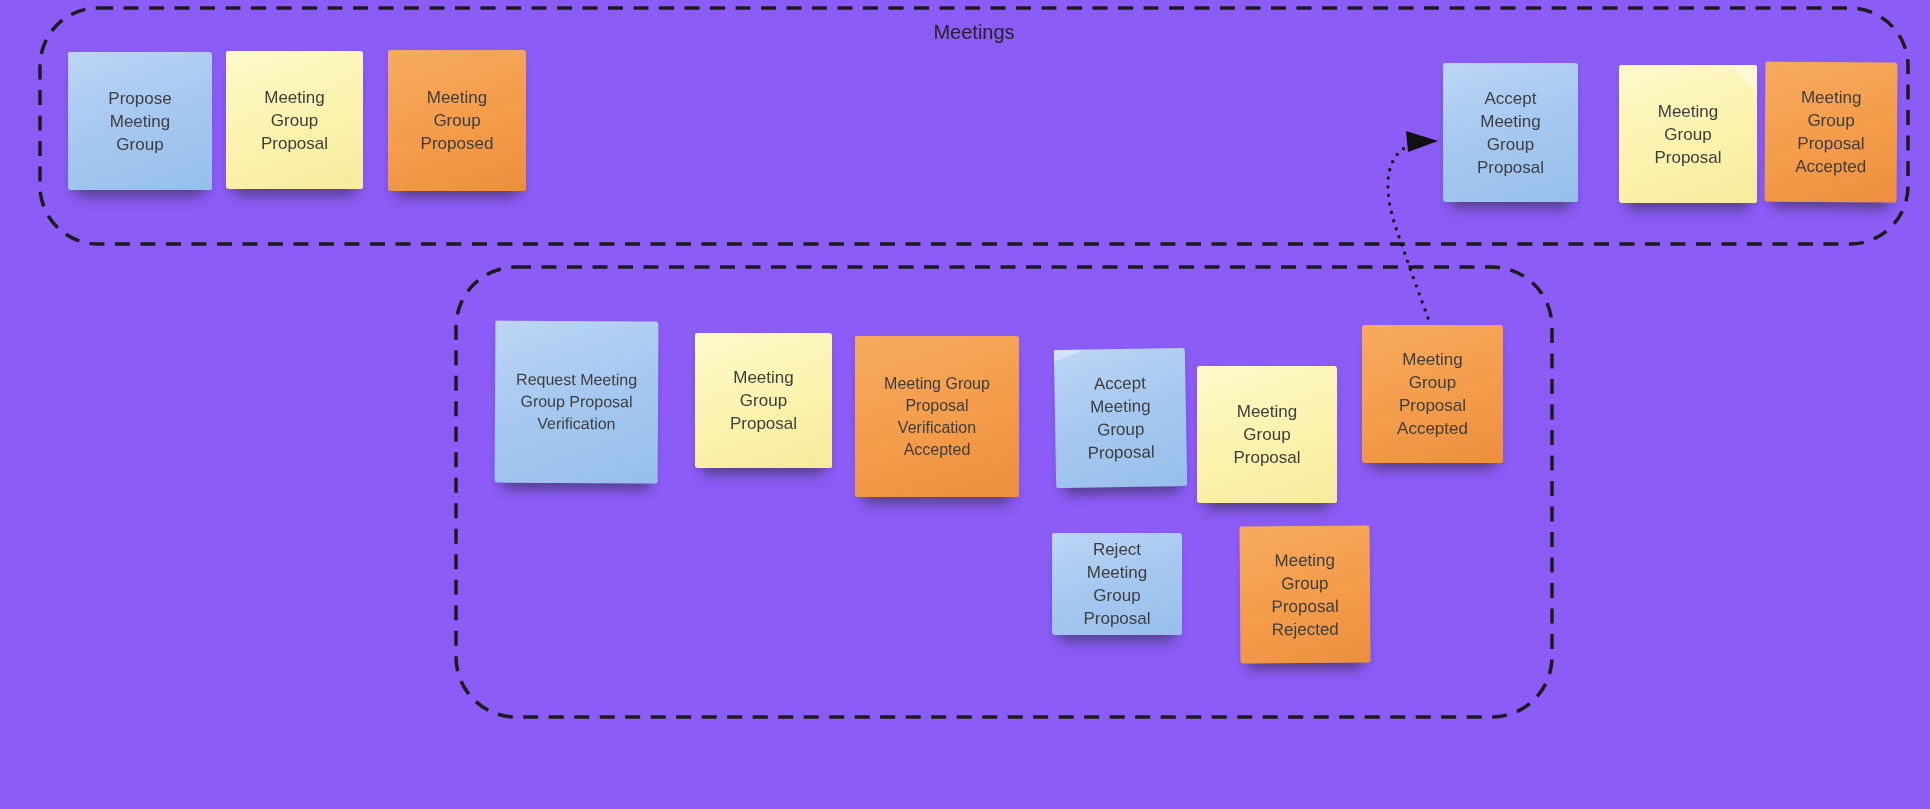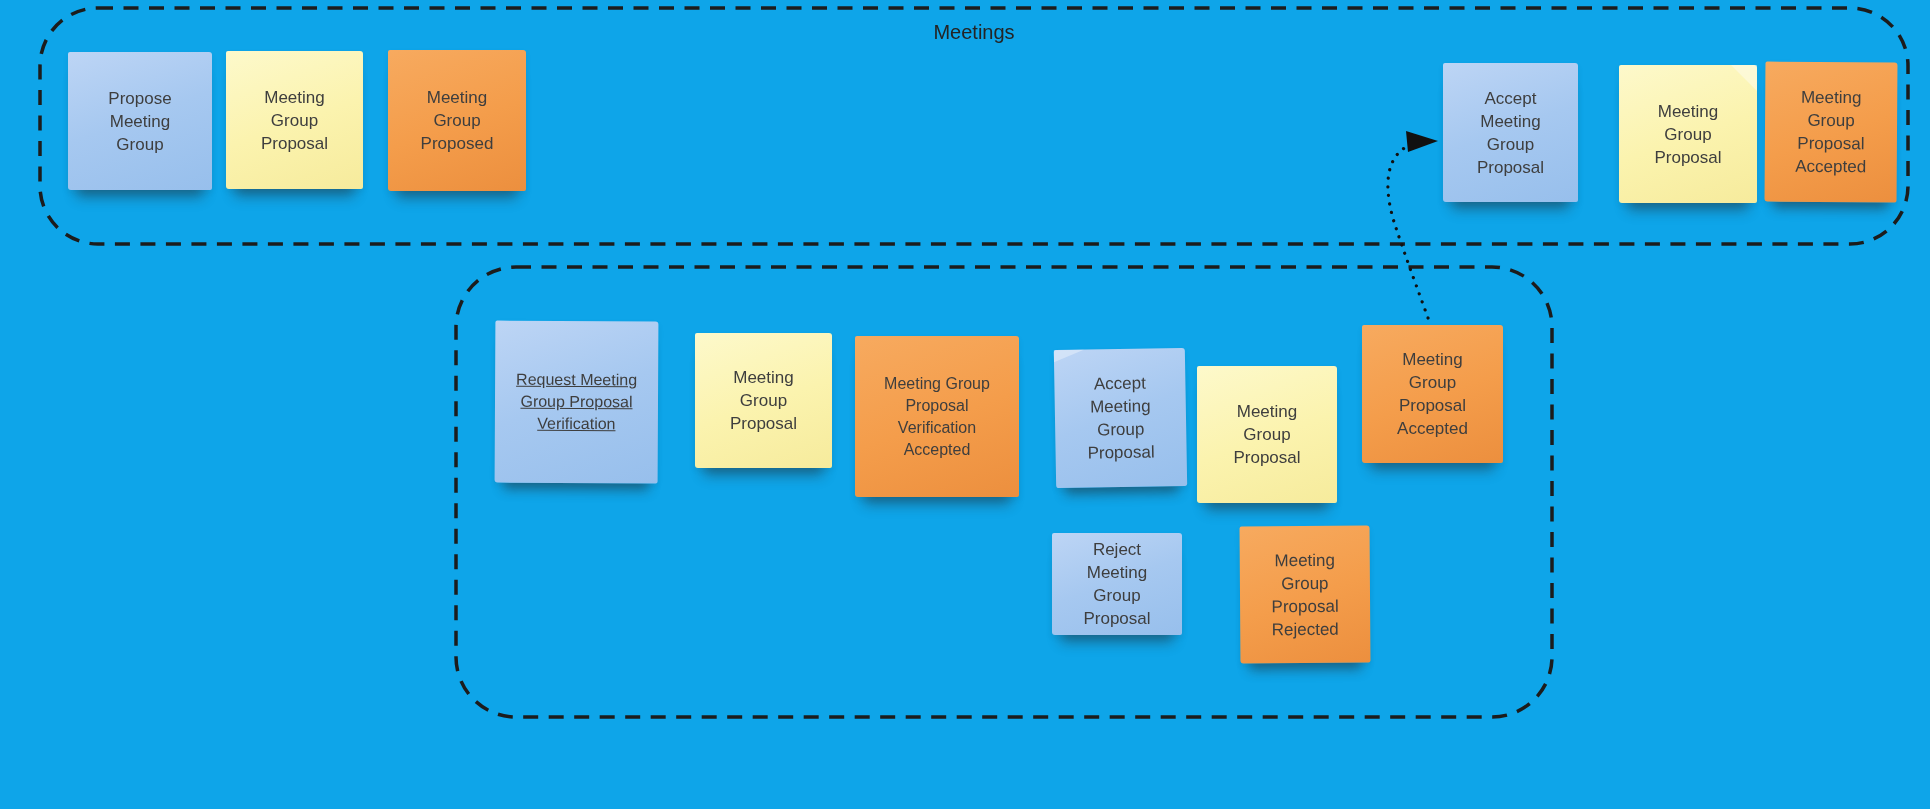--- a/index.html
+++ b/index.html
@@ -4,21 +4,21 @@
 <style>
   html, body {
     margin: 0;
     padding: 0;
     background: #ffffff;
   }
   .board {
     position: relative;
     width: 1930px;
     height: 809px;
-    background: #0ea5e9;
+    background: #8b5cf6;
     overflow: hidden;
     font-family: "Liberation Sans", sans-serif;
   }
   svg.layer {
     position: absolute;
     left: 0;
     top: 0;
     z-index: 0;
   }
   .frame {
@@ -75,21 +75,21 @@
     border-top: 26px solid rgba(255,255,255,0.40);
   }
   .note.fold-tl::before {
     content: '';
     position: absolute;
     top: 0; left: 0;
     width: 0; height: 0;
     border-right: 30px solid transparent;
     border-top: 12px solid rgba(255,255,255,0.35);
   }
-  .rot-p3 { transform: rotate(0.3deg); text-decoration: underline; }
+  .rot-p3 { transform: rotate(0.3deg); }
   .rot-p4 { transform: rotate(0.4deg); }
   .rot-m4 { transform: rotate(-0.4deg); }
   .rot-m1 { transform: rotate(-1deg); }
 </style>
 </head>
 <body>
 
 <div class="board">
 
   <svg class="layer" width="1930" height="809" viewBox="0 0 1930 809">

